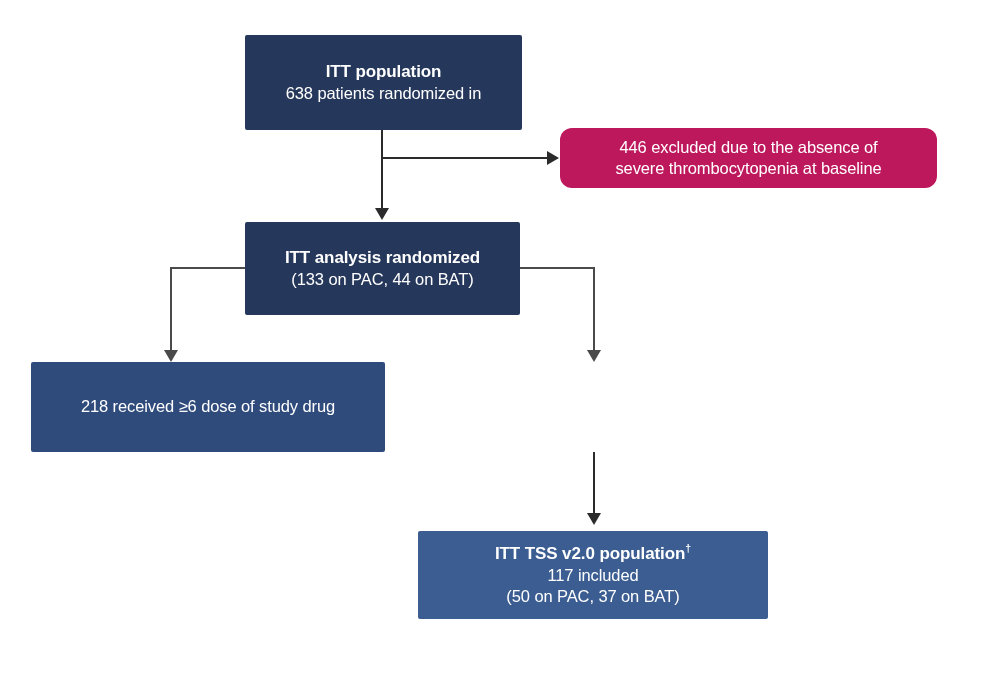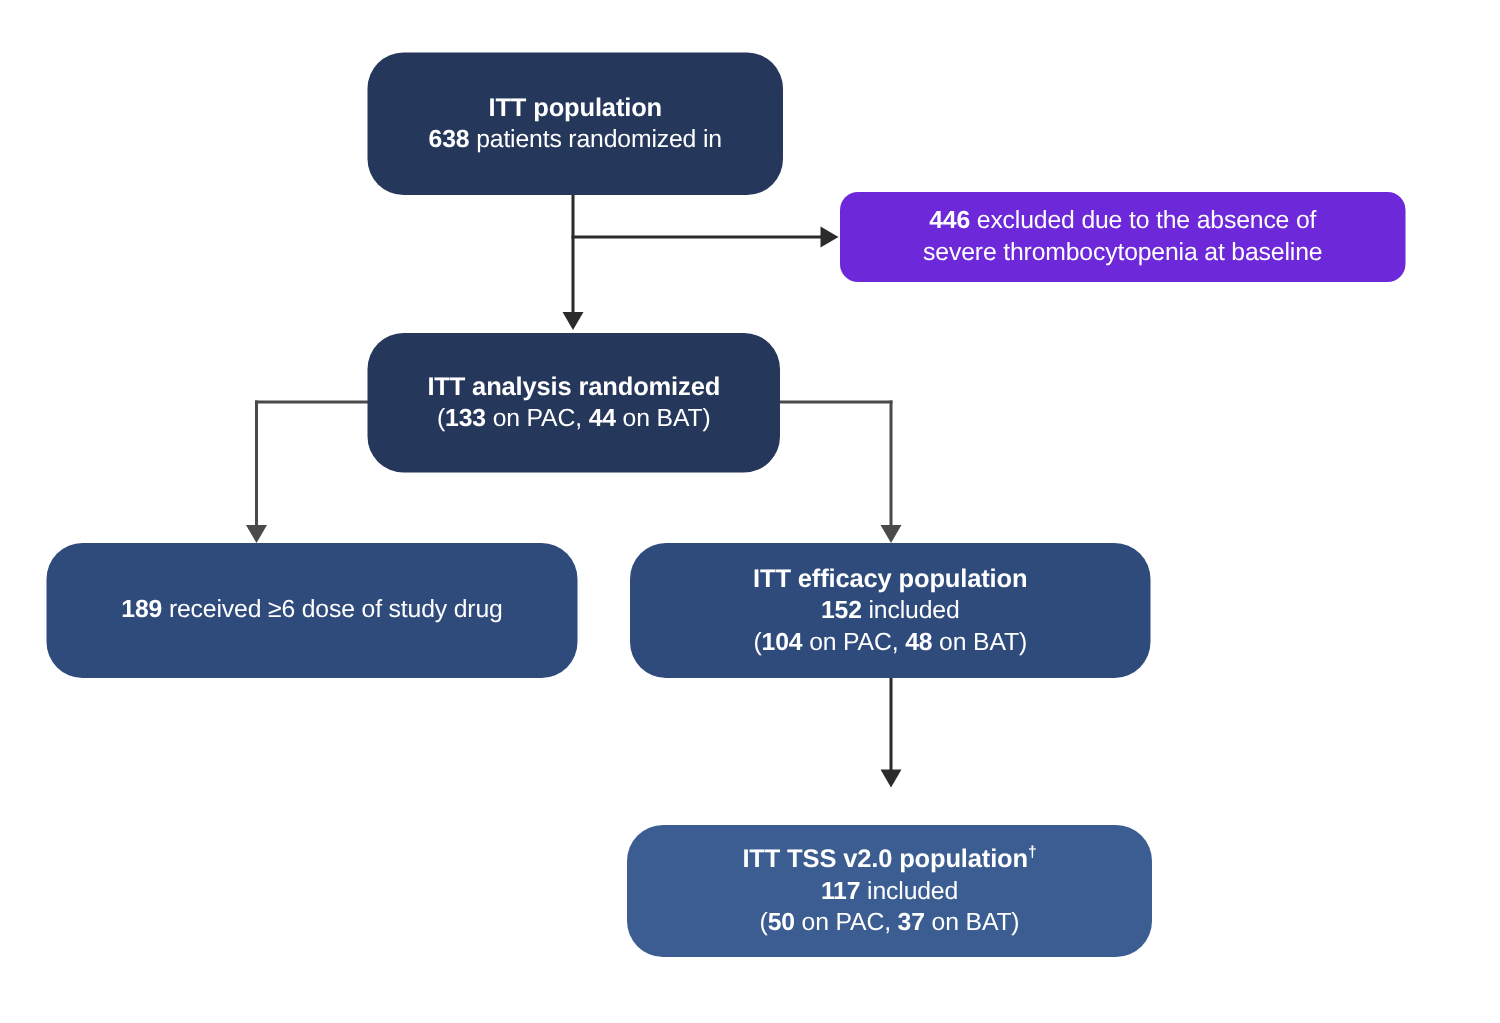--- a/index.html
+++ b/index.html
@@ -19,42 +19,42 @@
   }
   .node {
     position: absolute;
     box-sizing: border-box;
     display: flex;
     flex-direction: column;
     align-items: center;
     justify-content: center;
     text-align: center;
     color: #ffffff;
-    border-radius: 24px;
+    border-radius: 2px;
     padding: 6px 10px;
     line-height: 1.30;
     z-index: 3;
   }
   .node .title {
     font-weight: bold;
     font-size: 17px;
     letter-spacing: -0.1px;
     white-space: nowrap;
   }
   .node .line {
     font-size: 16.5px;
     letter-spacing: -0.1px;
     white-space: nowrap;
   }
-  .node .line b { font-weight: bold; }
+  .node .line b { font-weight: normal; }
 
   .navy-dark { background: #25375a; }
   .navy-mid  { background: #2f4b7c; }
   .navy-light{ background: #3b5d91; }
-  .orange    { background: #6d28d9; border-radius: 12px; }
+  .orange    { background: #be185d; border-radius: 12px; }
   .orange .line { font-size: 16.5px; }
 
   
   .conn {
     position: absolute;
     background: #2b2b2b;
     z-index: 1;
   }
   .vline { width: 2px; }
   .hline { height: 2px; }
@@ -110,28 +110,23 @@
     <div class="line"><b>446</b><span> excluded due to the absence of</span></div>
     <div class="line">severe thrombocytopenia at baseline</div>
   </div>
 
   <div class="node navy-dark" style="left:245px; top:222px; width:275px; height:93px;">
     <div class="title">ITT analysis randomized</div>
     <div class="line"><span>(</span><b>133</b><span> on PAC, </span><b>44</b><span> on BAT)</span></div>
   </div>
 
   <div class="node navy-mid" style="left:31px; top:362px; width:354px; height:90px;">
-    <div class="line"><b>189</b><span> received ≥6 dose of study drug</span></div>
+    <div class="line"><b>218</b><span> received ≥6 dose of study drug</span></div>
   </div>
 
-  <div class="node navy-mid" style="left:420px; top:362px; width:347px; height:90px;">
-    <div class="title">ITT efficacy population</div>
-    <div class="line"><b>152</b><span> included</span></div>
-    <div class="line"><span>(</span><b>104</b><span> on PAC, </span><b>48</b><span> on BAT)</span></div>
-  </div>
 
-  <div class="node navy-light" style="left:418px; top:550px; width:350px; height:88px;">
+  <div class="node navy-light" style="left:418px; top:531px; width:350px; height:88px;">
     <div class="title"><span>ITT TSS v2.0 population</span><sup>†</sup></div>
     <div class="line"><b>117</b><span> included</span></div>
     <div class="line"><span>(</span><b>50</b><span> on PAC, </span><b>37</b><span> on BAT)</span></div>
   </div>
 
 </div>
 
 </body></html>

